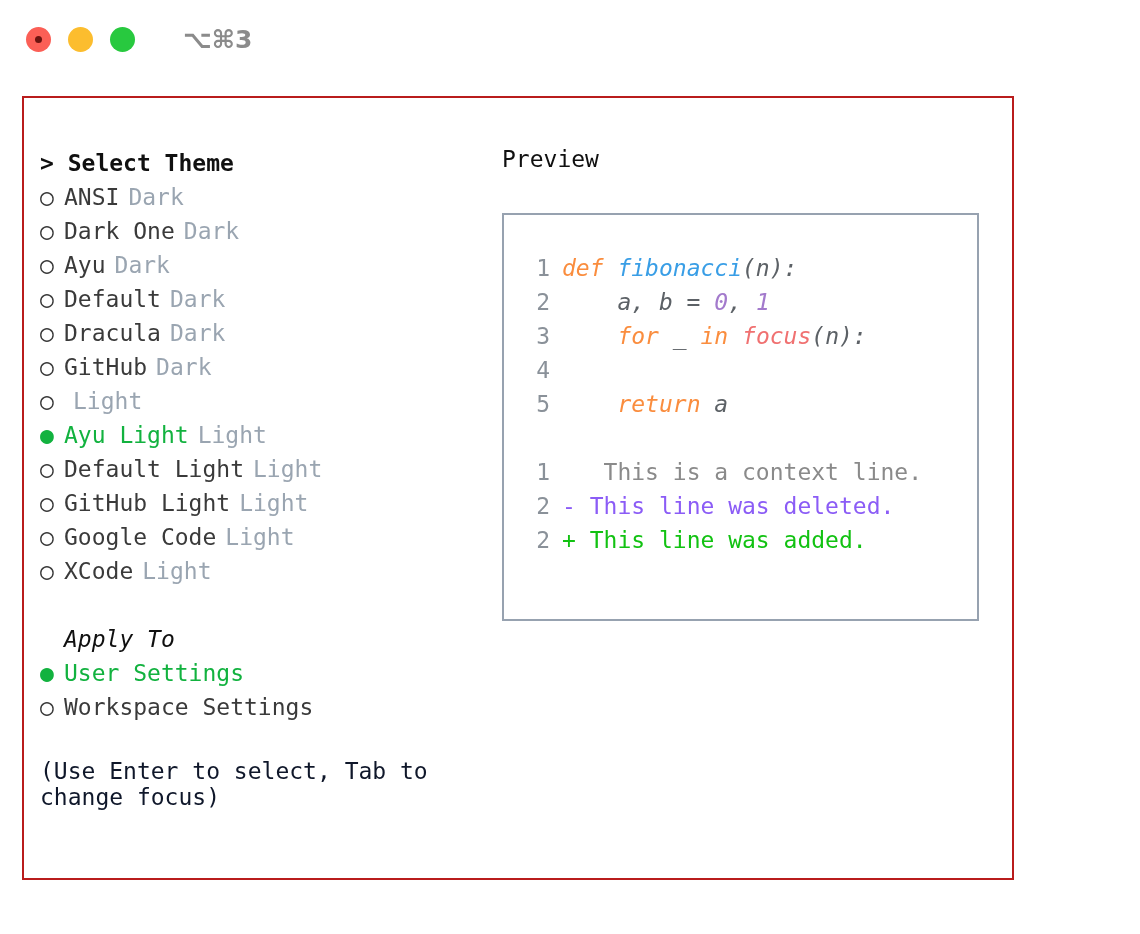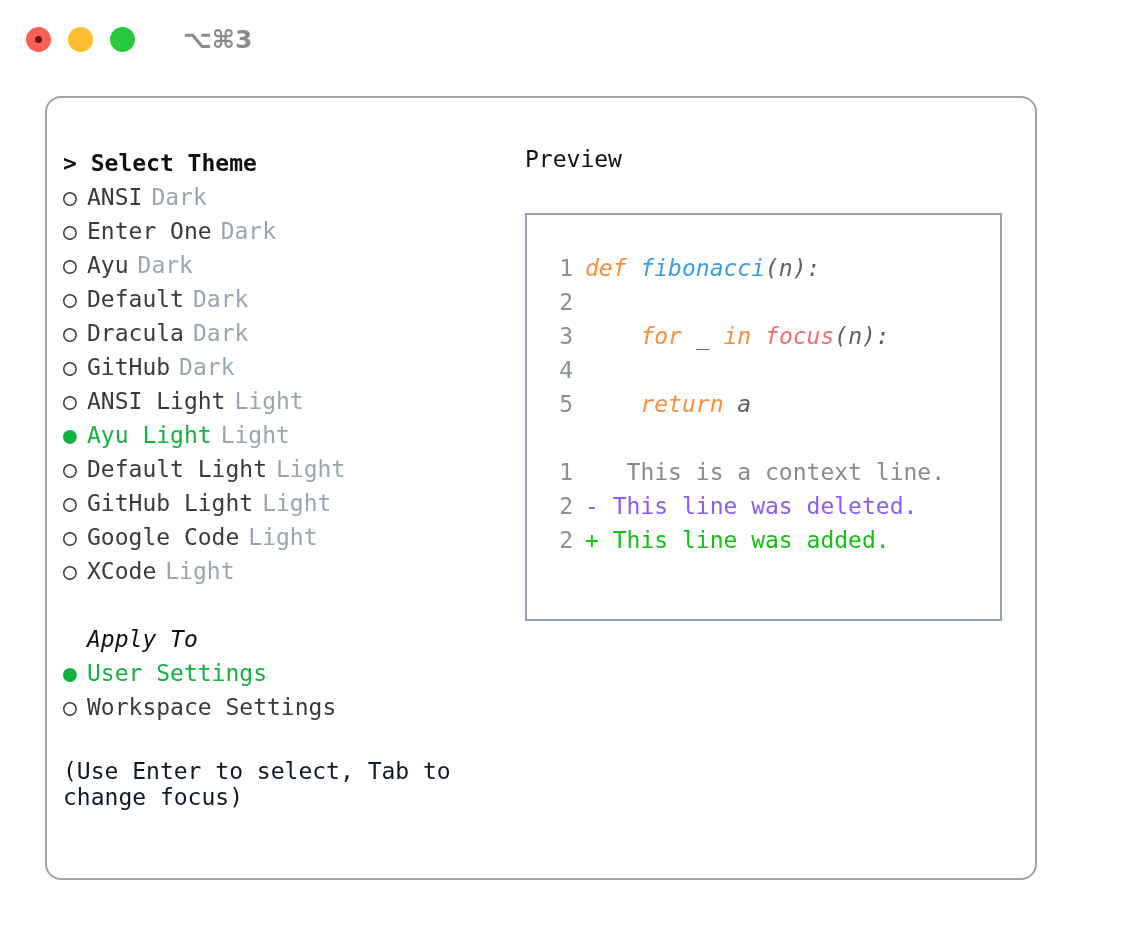--- a/index.html
+++ b/index.html
@@ -58,24 +58,23 @@
     font-family: "DejaVu Sans", "Liberation Sans", sans-serif;
   }
 
   
   .frame {
     position: absolute;
     left: 22px;
     top: 96px;
     width: 992px;
     height: 784px;
-    border: 2px solid #a3a3a3;
-    border-radius: 16px;
-    background: #ffffff;
-    margin-left: 23px;
+    border: 2px solid #b91c1c;
+    border-radius: 0;
+    background: #ffffff;
   }
 
   .columns {
     position: absolute;
     inset: 0;
   }
 
   
   .left-col {
     position: absolute;
@@ -190,26 +189,26 @@
 
   <div class="frame">
     <div class="columns">
 
       <div class="left-col">
 
         <div class="section-head bold">&gt; Select Theme</div>
 
         <div id="theme-list">
             <div class="opt-row"><span class="bullet">○</span><span class="opt-label">ANSI</span><span class="opt-tag">Dark</span></div>
-            <div class="opt-row"><span class="bullet">○</span><span class="opt-label">Enter One</span><span class="opt-tag">Dark</span></div>
+            <div class="opt-row"><span class="bullet">○</span><span class="opt-label">Dark One</span><span class="opt-tag">Dark</span></div>
             <div class="opt-row"><span class="bullet">○</span><span class="opt-label">Ayu</span><span class="opt-tag">Dark</span></div>
             <div class="opt-row"><span class="bullet">○</span><span class="opt-label">Default</span><span class="opt-tag">Dark</span></div>
             <div class="opt-row"><span class="bullet">○</span><span class="opt-label">Dracula</span><span class="opt-tag">Dark</span></div>
             <div class="opt-row"><span class="bullet">○</span><span class="opt-label">GitHub</span><span class="opt-tag">Dark</span></div>
-            <div class="opt-row"><span class="bullet">○</span><span class="opt-label">ANSI Light</span><span class="opt-tag">Light</span></div>
+            <div class="opt-row"><span class="bullet">○</span><span class="opt-tag">Light</span></div>
             <div class="opt-row selected"><span class="bullet sel">●</span><span class="opt-label">Ayu Light</span><span class="opt-tag">Light</span></div>
             <div class="opt-row"><span class="bullet">○</span><span class="opt-label">Default Light</span><span class="opt-tag">Light</span></div>
             <div class="opt-row"><span class="bullet">○</span><span class="opt-label">GitHub Light</span><span class="opt-tag">Light</span></div>
             <div class="opt-row"><span class="bullet">○</span><span class="opt-label">Google Code</span><span class="opt-tag">Light</span></div>
             <div class="opt-row"><span class="bullet">○</span><span class="opt-label">XCode</span><span class="opt-tag">Light</span></div>
           </div>
 
         <div class="group-gap"></div>
 
         <div class="section-head" style="padding-left:24px;font-style:italic;">Apply To</div>
@@ -221,21 +220,21 @@
 
         <div class="hint">(Use Enter to select, Tab to change focus)</div>
       </div>
 
       <div class="right-col">
         <div class="preview-title">Preview</div>
 
         <div class="preview-box">
           <div id="code-block">
               <div class="code-line"><span class="lnum">1</span><span class="code-body"><span class="tok-kw">def </span><span class="tok-fn">fibonacci</span><span class="tok-plain">(n):</span></span></div>
-              <div class="code-line"><span class="lnum">2</span></div>
+              <div class="code-line"><span class="lnum">2</span><span class="code-body"><span class="tok-plain">    a, b = </span><span class="tok-num">0</span><span class="tok-plain">, </span><span class="tok-num">1</span></span></div>
               <div class="code-line"><span class="lnum">3</span><span class="code-body"><span class="tok-plain">    </span><span class="tok-kw">for</span><span class="tok-plain"> _ </span><span class="tok-kw">in</span><span class="tok-plain"> </span><span class="tok-call">focus</span><span class="tok-plain">(n):</span></span></div>
               <div class="code-line"><span class="lnum">4</span></div>
               <div class="code-line"><span class="lnum">5</span><span class="code-body"><span class="tok-plain">    </span><span class="tok-kw">return</span><span class="tok-plain"> a</span></span></div>
             </div>
           <div class="blank-line"></div>
           <div id="diff-block">
               <div class="code-line"><span class="lnum">1</span><span class="diff-ctx"><span> </span><span>  This is a context line.</span></span></div>
               <div class="code-line"><span class="lnum">2</span><span class="diff-del"><span>-</span><span> This line was deleted.</span></span></div>
               <div class="code-line"><span class="lnum">2</span><span class="diff-add"><span>+</span><span> This line was added.</span></span></div>
             </div>

